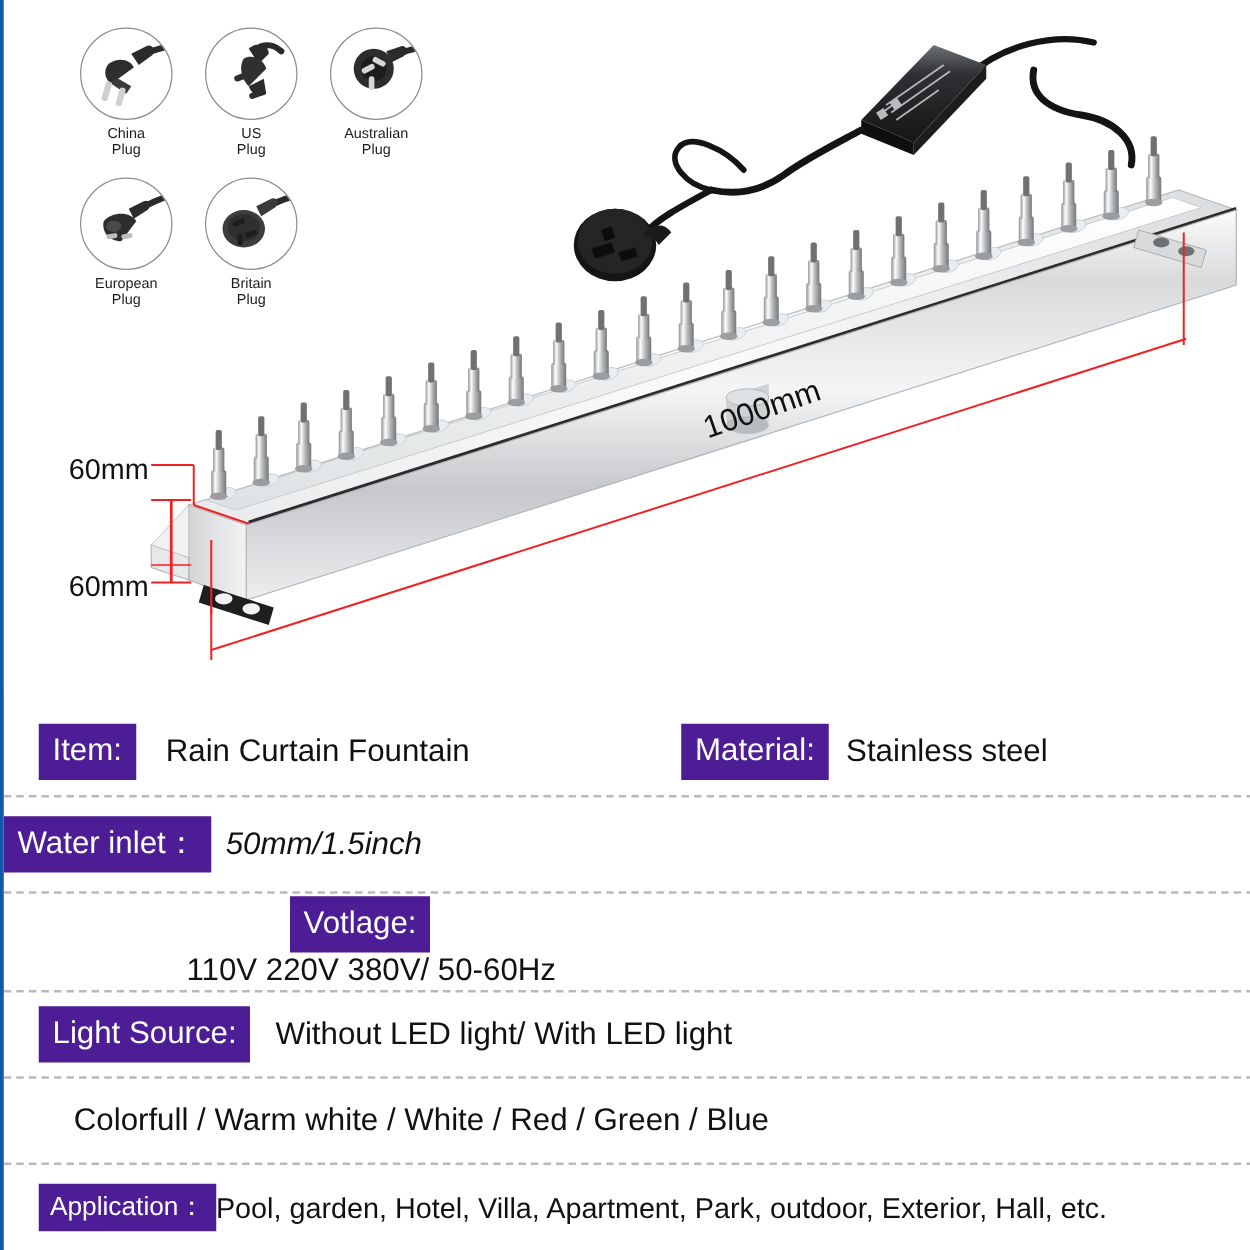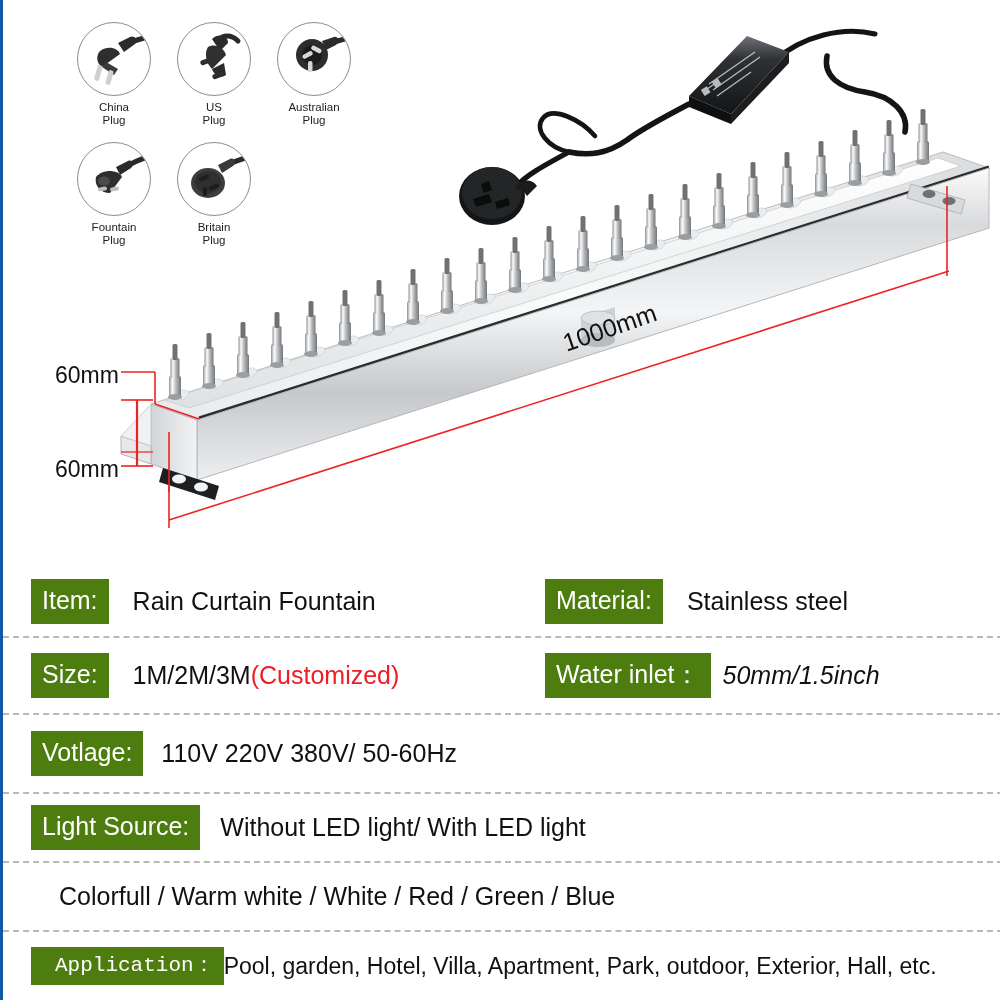--- a/index.html
+++ b/index.html
@@ -12,21 +12,21 @@
     border-left:3px solid #1257a8;
   }
 
   
   #photo-area {
     position:absolute; left:0; top:0; width:1000px; height:552px;
     background:#ffffff;
   }
 
   
-  #plug-grid { position:absolute; left:61px; top:22px; width:300px; }
+  #plug-grid { position:absolute; left:48px; top:22px; width:300px; }
   .plug-row { display:flex; }
   .plug-cell { width:103px; text-align:center; }
   .plug-circle {
     width:74px; height:74px; border-radius:50%;
     border:1.3px solid #8d8d8d; margin:0 auto;
     position:relative; overflow:hidden; background:#fff;
   }
   .plug-label {
     font-size:11.5px; line-height:12.5px; color:#1c1c1c;
     margin-top:5px; font-family:"Liberation Sans", sans-serif;
@@ -53,28 +53,28 @@
     position:absolute; left:0; top:566px; width:1000px; height:434px;
   }
   .spec-row {
     position:relative;
     border-bottom:2px dashed #b9b9b9;
     display:flex; align-items:center;
   }
   .spec-row.last { border-bottom:none; }
   .half { display:flex; align-items:center; }
   .badge {
-    background:#4d7c0f; color:#ffffff;
+    background:#4c1d95; color:#ffffff;
     font-size:25px; line-height:1;
     padding:9px 11px 11px 11px;
     white-space:nowrap;
     font-family:"Liberation Sans", sans-serif;
     display:inline-block;
   }
-  .badge.small { font-size:21px; padding:8px 9px 9px 24px;font-family:Liberation Mono, monospace; }
+  .badge.small { font-size:21px; padding:8px 9px 9px 9px; }
   .val {
     color:#111; font-size:25px; white-space:nowrap;
     font-family:"Liberation Sans", sans-serif;
   }
   .val.two-line { font-size:22px; line-height:25px; white-space:normal; }
   .val .red { color:#ee1c25; }
 </style>
 </head>
 <body>
 
@@ -429,21 +429,21 @@
           <svg viewBox="0 0 74 74" width="74" height="74">
             <path d="M44 26 C54 20, 62 16, 70 14" stroke="#2a2a2a" stroke-width="5" fill="none" stroke-linecap="round"></path>
             <path d="M38 24 L50 18 C54 16, 57 21, 53 25 L42 32 Z" fill="#2b2b2b"></path>
             <path d="M18 34 C16 42, 22 50, 32 50 L44 34 C40 26, 24 26, 18 34 Z" fill="#2e2e2e"></path>
             <ellipse cx="26" cy="38" rx="6" ry="4.5" fill="#4a4a4a"></ellipse>
             <rect x="20" y="44" width="9" height="4" rx="2" fill="#bdbdbd" transform="rotate(-10 24 46)"></rect>
             <rect x="32" y="44" width="9" height="4" rx="2" fill="#bdbdbd" transform="rotate(-10 36 46)"></rect>
           </svg>
         </div>
         <div class="plug-label">
-          <span>Fountain</span><br>
+          <span>European</span><br>
           <span>Plug</span>
         </div>
       </div>
 
       <div class="plug-cell">
         <div class="plug-circle">
           <svg viewBox="0 0 74 74" width="74" height="74">
             <path d="M46 24 C55 19, 63 16, 70 14" stroke="#2a2a2a" stroke-width="5" fill="none" stroke-linecap="round"></path>
             <path d="M40 22 L52 16 C56 14, 59 19, 55 23 L44 30 Z" fill="#3a3a3a"></path>
             <ellipse cx="30" cy="40" rx="17" ry="15" fill="#3d3d3d"></ellipse>
@@ -470,37 +470,33 @@
 
 <div id="spec-table">
 
   <div class="spec-row" style="height:72px;">
     <div class="half" style="width:542px; padding-left:28px;">
       <span class="badge">Item:</span>
       <span class="val" style="margin-left:24px;">Rain Curtain Fountain</span>
     </div>
     <div class="half">
       <span class="badge">Material:</span>
-      <span class="val" style="margin-left:24px;">Stainless steel</span>
+      <span class="val" style="margin-left:14px;">Stainless steel</span>
     </div>
   </div>
 
   <div class="spec-row" style="height:77px;">
-    <div class="half" style="width:542px; padding-left:28px;">
-      <span class="badge">Size:</span>
-      <span class="val" style="margin-left:24px;"><span>1M/2M/3M</span><span class="red">(Customized)</span></span>
-    </div>
     <div class="half">
       <span class="badge">Water  inlet：</span>
       <span class="val" style="margin-left:12px;font-style:italic;">50mm/1.5inch</span>
     </div>
   </div>
 
   <div class="spec-row" style="height:79px;">
-    <div class="half" style="width:542px; padding-left:28px;">
+    <div class="half" style="width:542px; padding-left:28px;flex-direction:column;">
       <span class="badge">Votlage:</span>
       <span class="val" style="margin-left:18px;text-align:right;">110V 220V 380V/ 50-60Hz</span>
     </div>
   </div>
 
   <div class="spec-row" style="height:69px; padding-left:28px;">
     <span class="badge">Light Source:</span>
     <span class="val" style="margin-left:20px;">Without LED light/ With LED light</span>
   </div>
 

